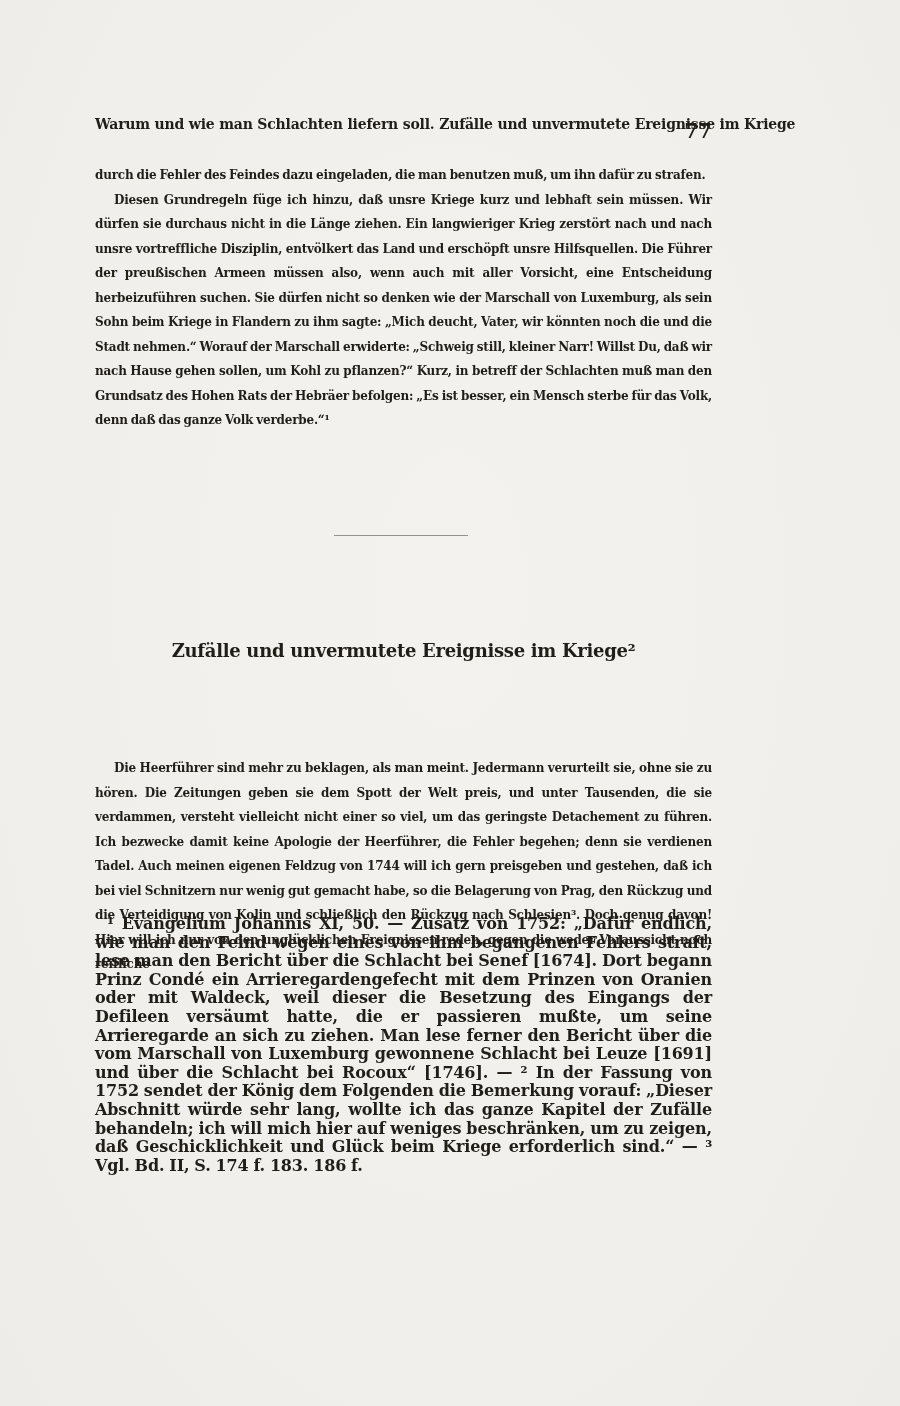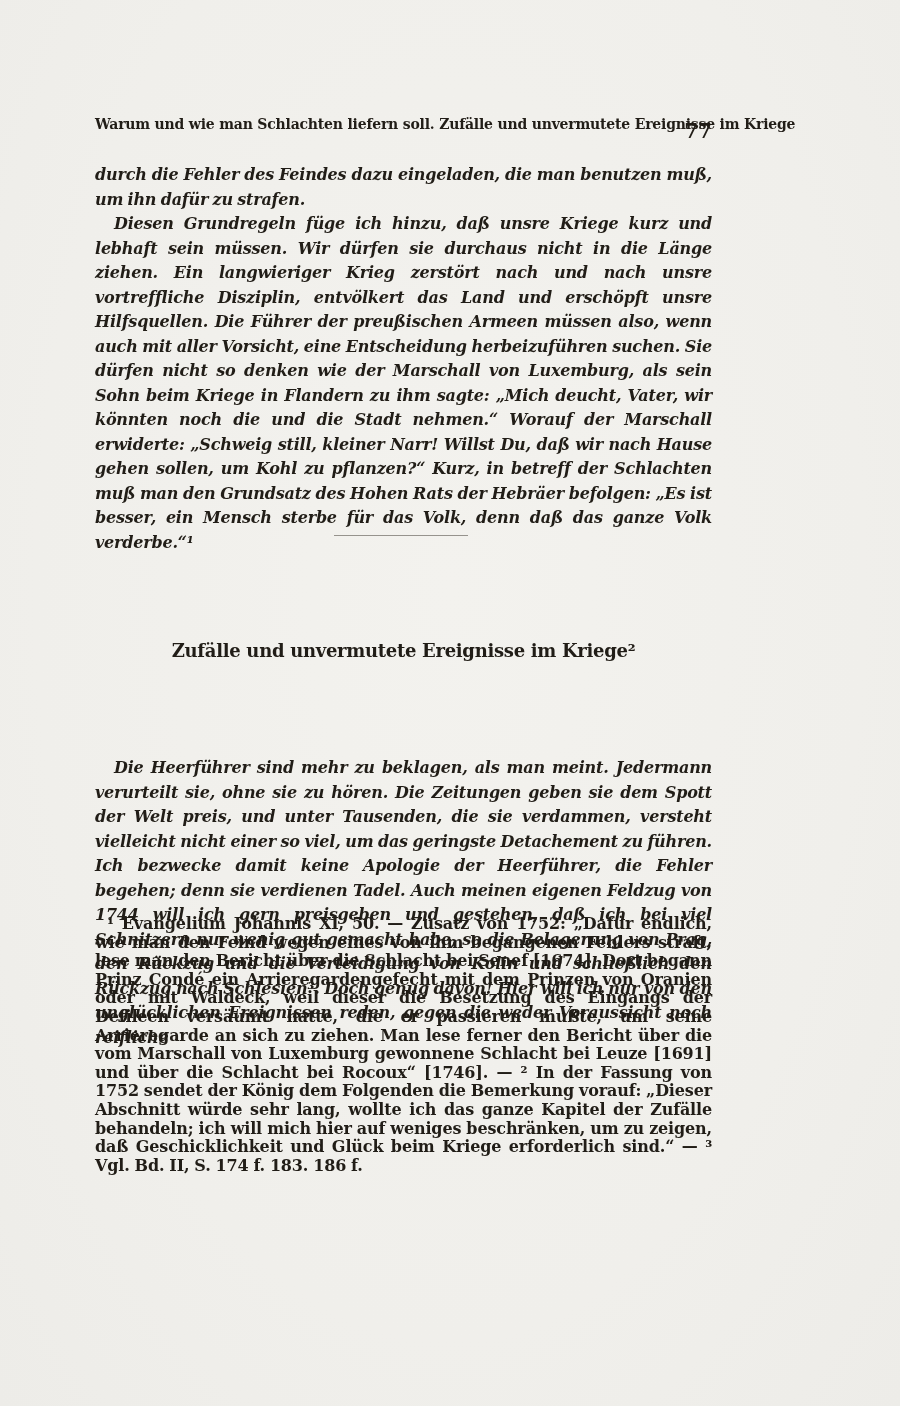--- a/index.html
+++ b/index.html
@@ -34,26 +34,25 @@
   }
   .running-head .folio {
     position: absolute;
     right: 0;
     top: 3px;
     font-size: 20px;
     letter-spacing: 0;
   }
   
   .body-text {
-    font-size: 16px;
+    font-size: 12px;
     line-height: 24.5px;
     letter-spacing: -0.2px;
     word-spacing: -1px;
     text-align: justify;
-    font-style: italic;
   }
   .block-1 { top: 163px; }
   .block-2 { top: 722px; margin-top: 34px; }
   .para { margin: 0; }
   .para.indent { text-indent: 19px; }
   
   .divider {
     position: absolute;
     top: 535px;
     left: 334px;

